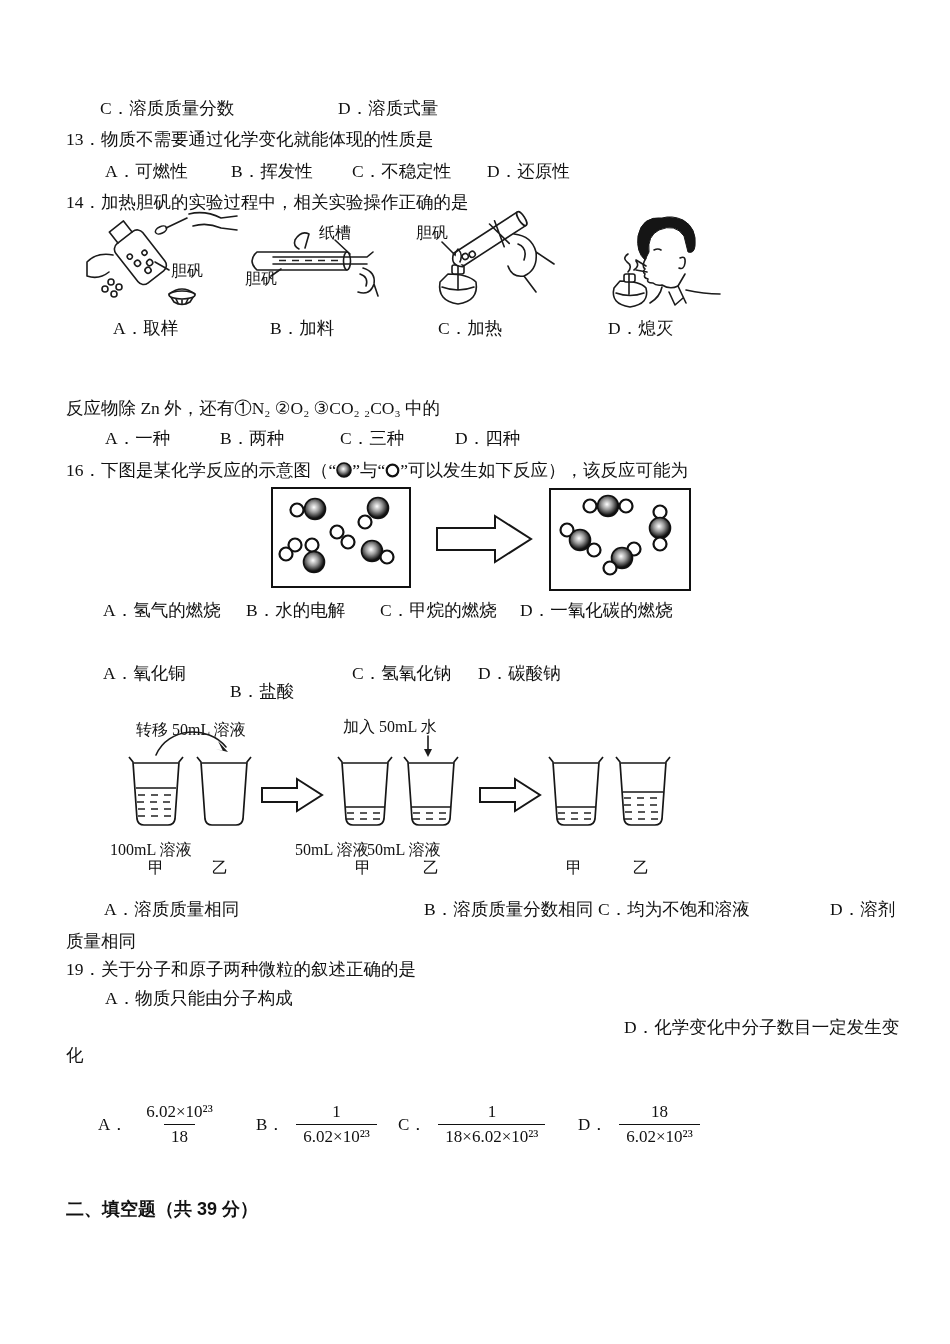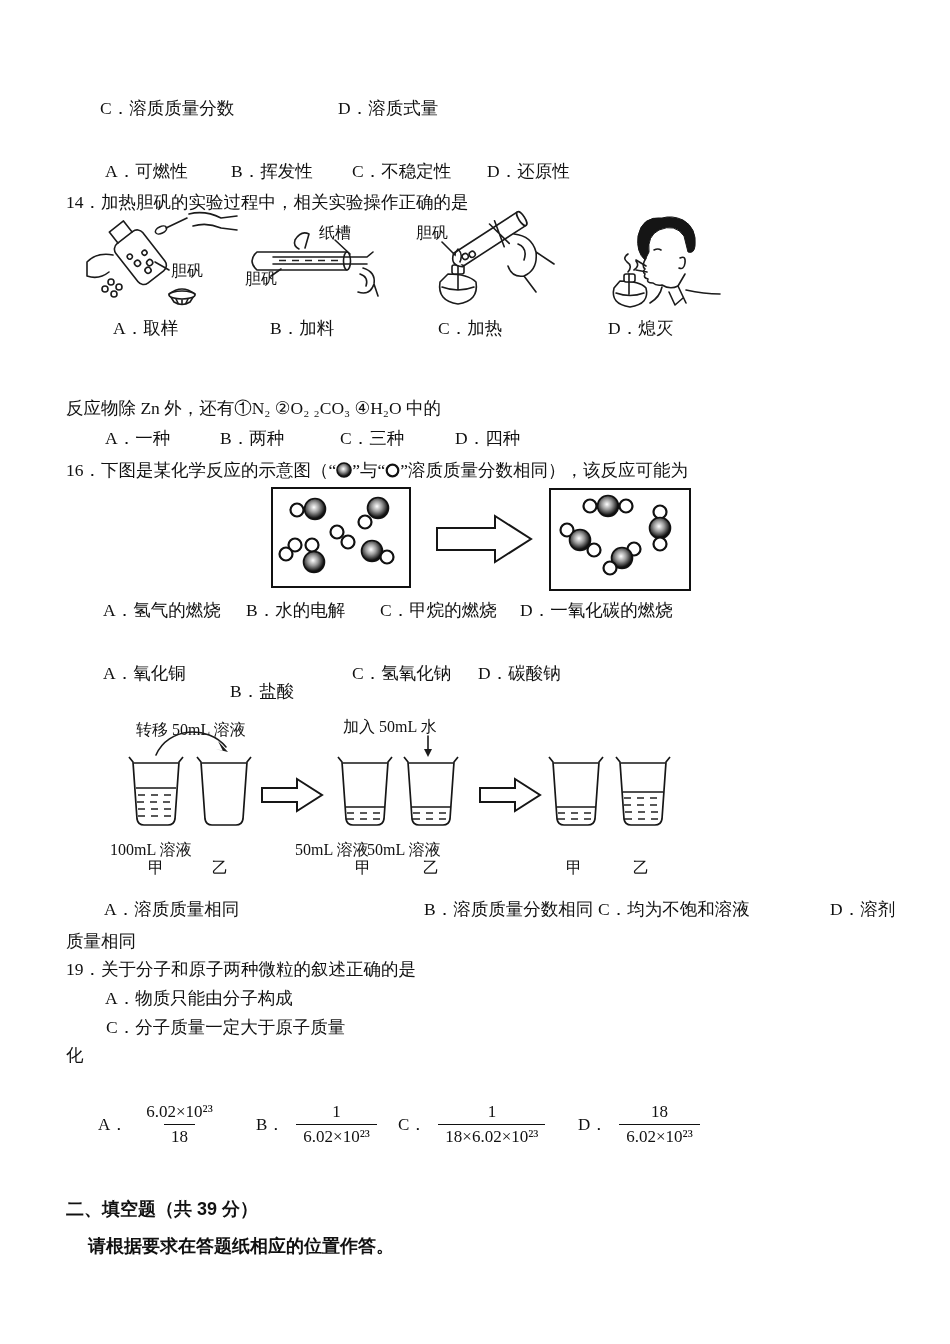--- a/index.html
+++ b/index.html
@@ -37,20 +37,21 @@
         <stop offset="38%" stop-color="#9a9a9a"></stop>
         <stop offset="78%" stop-color="#161616"></stop>
         <stop offset="100%" stop-color="#000000"></stop>
       </radialGradient>
     </defs>
   </svg>
 
   <div class="line" style="left:100px;top:98px">C．溶质质量分数</div>
   <div class="line" style="left:338px;top:98px">D．溶质式量</div>
 
+  <div class="line" style="left:66px;top:129px">13．物质不需要通过化学变化就能体现的性质是</div>
   <div class="line" style="left:105px;top:161px">A．可燃性</div>
   <div class="line" style="left:231px;top:161px">B．挥发性</div>
   <div class="line" style="left:352px;top:161px">C．不稳定性</div>
   <div class="line" style="left:487px;top:161px">D．还原性</div>
 
   <div class="line" style="left:66px;top:192px">14．加热胆矾的实验过程中，相关实验操作正确的是</div>
 
   <svg style="left:85px;top:210px" width="155" height="102">
     <g>
       <path class="sk" d="M2,52 Q12,42 28,45 M2,66 Q14,70 24,62 M2,52 L2,66"></path>
@@ -137,32 +138,32 @@
       <path class="sk" d="M22,2 q5,-6 -1,-10 q-5,-4 1,-8 M28,0 q6,-4 2,-9"></path>
     </g>
     <path class="sk" d="M46,56 L36,50 M47,62 L36,60"></path>
   </svg>
 
   <div class="line" style="left:113px;top:318px">A．取样</div>
   <div class="line" style="left:270px;top:318px">B．加料</div>
   <div class="line" style="left:438px;top:318px">C．加热</div>
   <div class="line" style="left:608px;top:318px">D．熄灭</div>
 
-  <div class="line" style="left:66px;top:398px">反应物除 Zn 外，还有①N₂ ②O₂ ₂CO₃ ④H₂O 中的</div>
+  <div class="line" style="left:66px;top:398px">反应物除 Zn 外，还有①N₂ ②O₂ ③CO₂ ₂CO₃ 中的</div>
   <div class="line" style="left:105px;top:428px">A．一种</div>
   <div class="line" style="left:220px;top:428px">B．两种</div>
   <div class="line" style="left:340px;top:428px">C．三种</div>
   <div class="line" style="left:455px;top:428px">D．四种</div>
 
   <div class="line" style="left:66px;top:460px">
     <span>16．下图是某化学反应的示意图（“</span><svg class="atom-ic" width="16" height="16">
         <circle cx="8" cy="8" r="7" class="atomB"></circle>
       </svg><span>”与“</span><svg class="atom-ic" width="15" height="15">
         <circle cx="7.5" cy="7.5" r="5.8" class="atomO"></circle>
-      </svg><span>”溶质质量分数相同），该反应可能为</span>
+      </svg><span>”可以发生如下反应），该反应可能为</span>
   </div>
 
   <svg style="left:260px;top:480px" width="440" height="120">
     <rect class="boxr" x="12" y="8" width="138" height="99"></rect>
     <g>
       <circle class="atomO" cx="37" cy="30" r="6.5"></circle>
         <circle class="atomB" cx="55" cy="29" r="10.5"></circle>
       <circle class="atomB" cx="118" cy="28" r="10.5"></circle>
         <circle class="atomO" cx="105" cy="42" r="6.5"></circle>
       <circle class="atomO" cx="77" cy="52" r="6.5"></circle>
@@ -261,21 +262,21 @@
   </svg>
 
   <div class="line" style="left:104px;top:899px">A．溶质质量相同</div>
   <div class="line" style="left:424px;top:899px">B．溶质质量分数相同</div>
   <div class="line" style="left:598px;top:899px">C．均为不饱和溶液</div>
   <div class="line" style="left:830px;top:899px">D．溶剂</div>
   <div class="line" style="left:66px;top:931px">质量相同</div>
 
   <div class="line" style="left:66px;top:959px">19．关于分子和原子两种微粒的叙述正确的是</div>
   <div class="line" style="left:105px;top:988px">A．物质只能由分子构成</div>
-  <div class="line" style="left:106px;top:1017px">C．分子质量一定大于原子质量</div>
+  <div class="line" style="left:624px;top:1017px">D．化学变化中分子数目一定发生变</div>
   <div class="line" style="left:66px;top:1045px">化</div>
 
 
   <div class="fracgrp" style="left:98px;top:1102px">
     <span>A．</span>
     <span class="frac">
       <span class="num">6.02×10²³</span>
       <span class="den">18</span>
     </span>
   </div>
@@ -295,15 +296,14 @@
   </div>
   <div class="fracgrp" style="left:578px;top:1102px">
     <span>D．</span>
     <span class="frac">
       <span class="num">18</span>
       <span class="den">6.02×10²³</span>
     </span>
   </div>
 
   <div class="line bold" style="left:66px;top:1198px">二、填空题（共 39 分）</div>
-  <div class="line bold" style="left:88px;top:1235px">请根据要求在答题纸相应的位置作答。</div>
 
 </div>
 
 </body></html>

